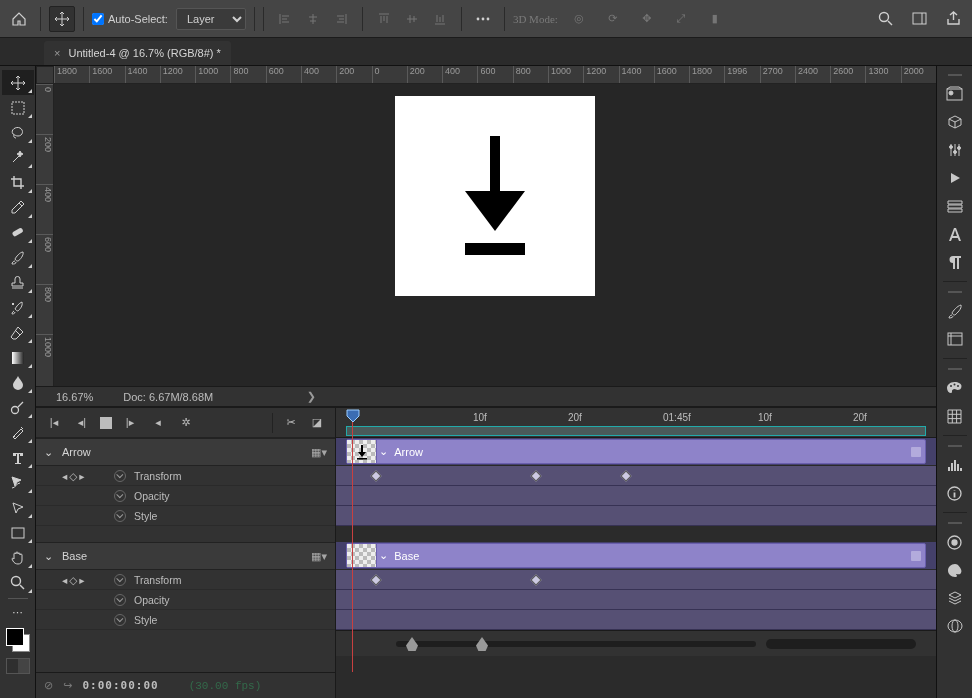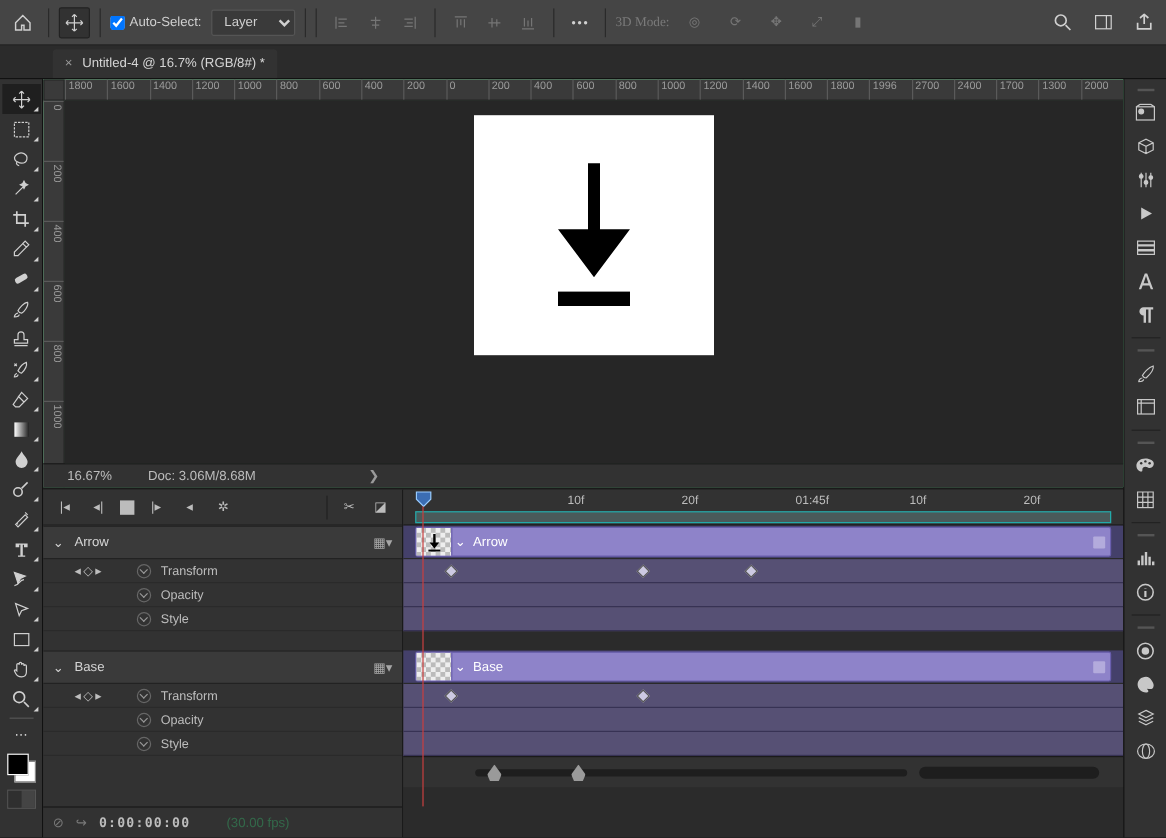--- a/index.html
+++ b/index.html
@@ -396,21 +396,21 @@
           <span>600</span>
           <span>800</span>
           <span>1000</span>
           <span>1200</span>
           <span>1400</span>
           <span>1600</span>
           <span>1800</span>
           <span>1996</span>
           <span>2700</span>
           <span>2400</span>
-          <span>1700</span>
+          <span>2600</span>
           <span>1300</span>
           <span>2000</span>
         </div>
       <div class="rulery" id="rulery">
           <span>0</span>
           <span>200</span>
           <span>400</span>
           <span>600</span>
           <span>800</span>
           <span>1000</span>
@@ -418,21 +418,21 @@
       <div class="stage">
         <div class="artboard">
           <svg viewBox="0 0 100 130">
             <path d="M45 5h10v55h25L50 100 20 60h25z" fill="#000"></path>
             <rect x="20" y="112" width="60" height="12" fill="#000"></rect>
           </svg>
         </div>
       </div>
       <div class="statusbar">
         <span>16.67%</span>
-        <span>Doc: 3.06M/8.68M</span>
+        <span>Doc: 6.67M/8.68M</span>
         <span class="chev">❯</span>
       </div>
     </div>
 
     <div class="tlpanel">
       <div class="tlbody">
         <div class="tlleft">
           <div class="tl-ctrl">
             <div class="cbtn">|◂</div>
             <div class="cbtn">◂|</div>
@@ -496,21 +496,21 @@
               <div class="prop">
                 <span class="nav"></span>
                 <span class="sw"></span>
                 <span>Style</span>
               </div>
             </div>
           <div class="tl-bottom">
             <span style="opacity:.5">⊘</span>
             <span style="opacity:.5">↪</span>
             <span class="tc">0:00:00:00</span>
-            <span style="color:#3a6;opacity:.45;margin-left:20px;">(30.00 fps)</span>
+            <span style="color:#3a6;opacity:.45;margin-left:20px;font-family:Liberation Mono, monospace;">(30.00 fps)</span>
           </div>
         </div>
 
         <div class="tlright">
           <div class="timeruler" id="timeruler">
             <div class="playhead">
                 <svg viewBox="0 0 14 14">
                   <path d="M1 1h12v6l-6 6-6-6z" fill="#3b6db3" stroke="#9cf"></path>
                 </svg>
               </div>

